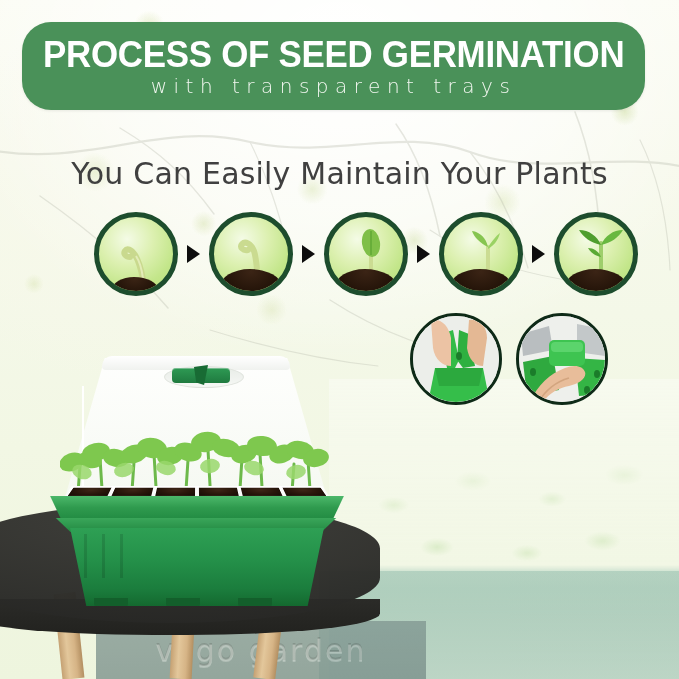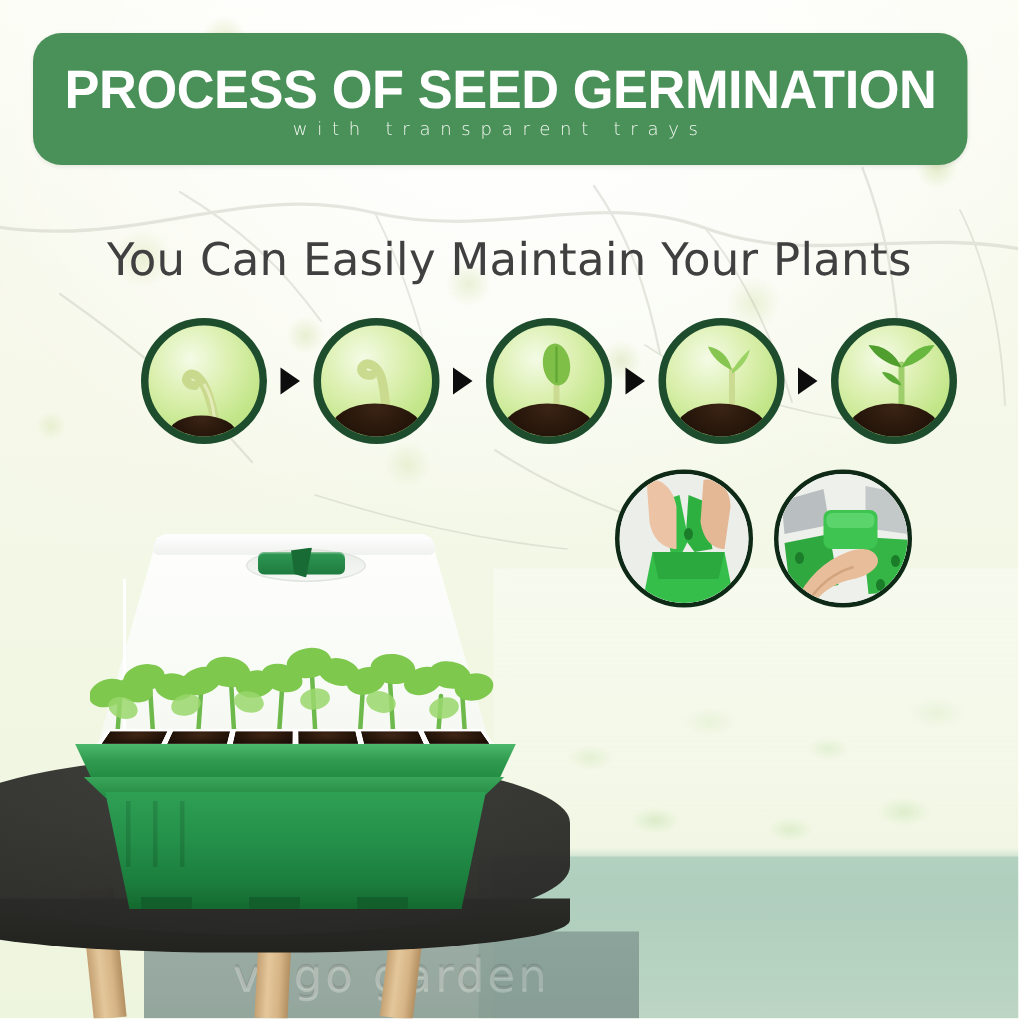--- a/index.html
+++ b/index.html
@@ -145,41 +145,41 @@
   }
 
   
   .banner {
     position: absolute;
     left: 22px;
     top: 22px;
     width: 623px;
     height: 88px;
     background: #4a9159;
-    border-radius: 19px;
+    border-radius: 29px;
     display: flex;
     flex-direction: column;
     align-items: center;
     justify-content: center;
     box-shadow: 0 1px 3px rgba(0,0,0,.08);
   }
   .banner-title {
     color: #ffffff;
     font-size: 36px;
     font-weight: bold;
     line-height: 1;
     letter-spacing: -0.3px;
     font-family: "Liberation Sans Narrow", "Liberation Sans", sans-serif;
     transform: scaleX(0.97);
     white-space: nowrap;
     margin-top: 2px;
   }
   .banner-subtitle {
     color: #f2f7f0;
-    font-size: 12px;
+    font-size: 20px;
     font-weight: 300;
     letter-spacing: 6.5px;
     margin-top: 1px;
     white-space: nowrap;
     font-family: "DejaVu Sans", sans-serif;
   }
 
   
   .headline {
     position: absolute;

